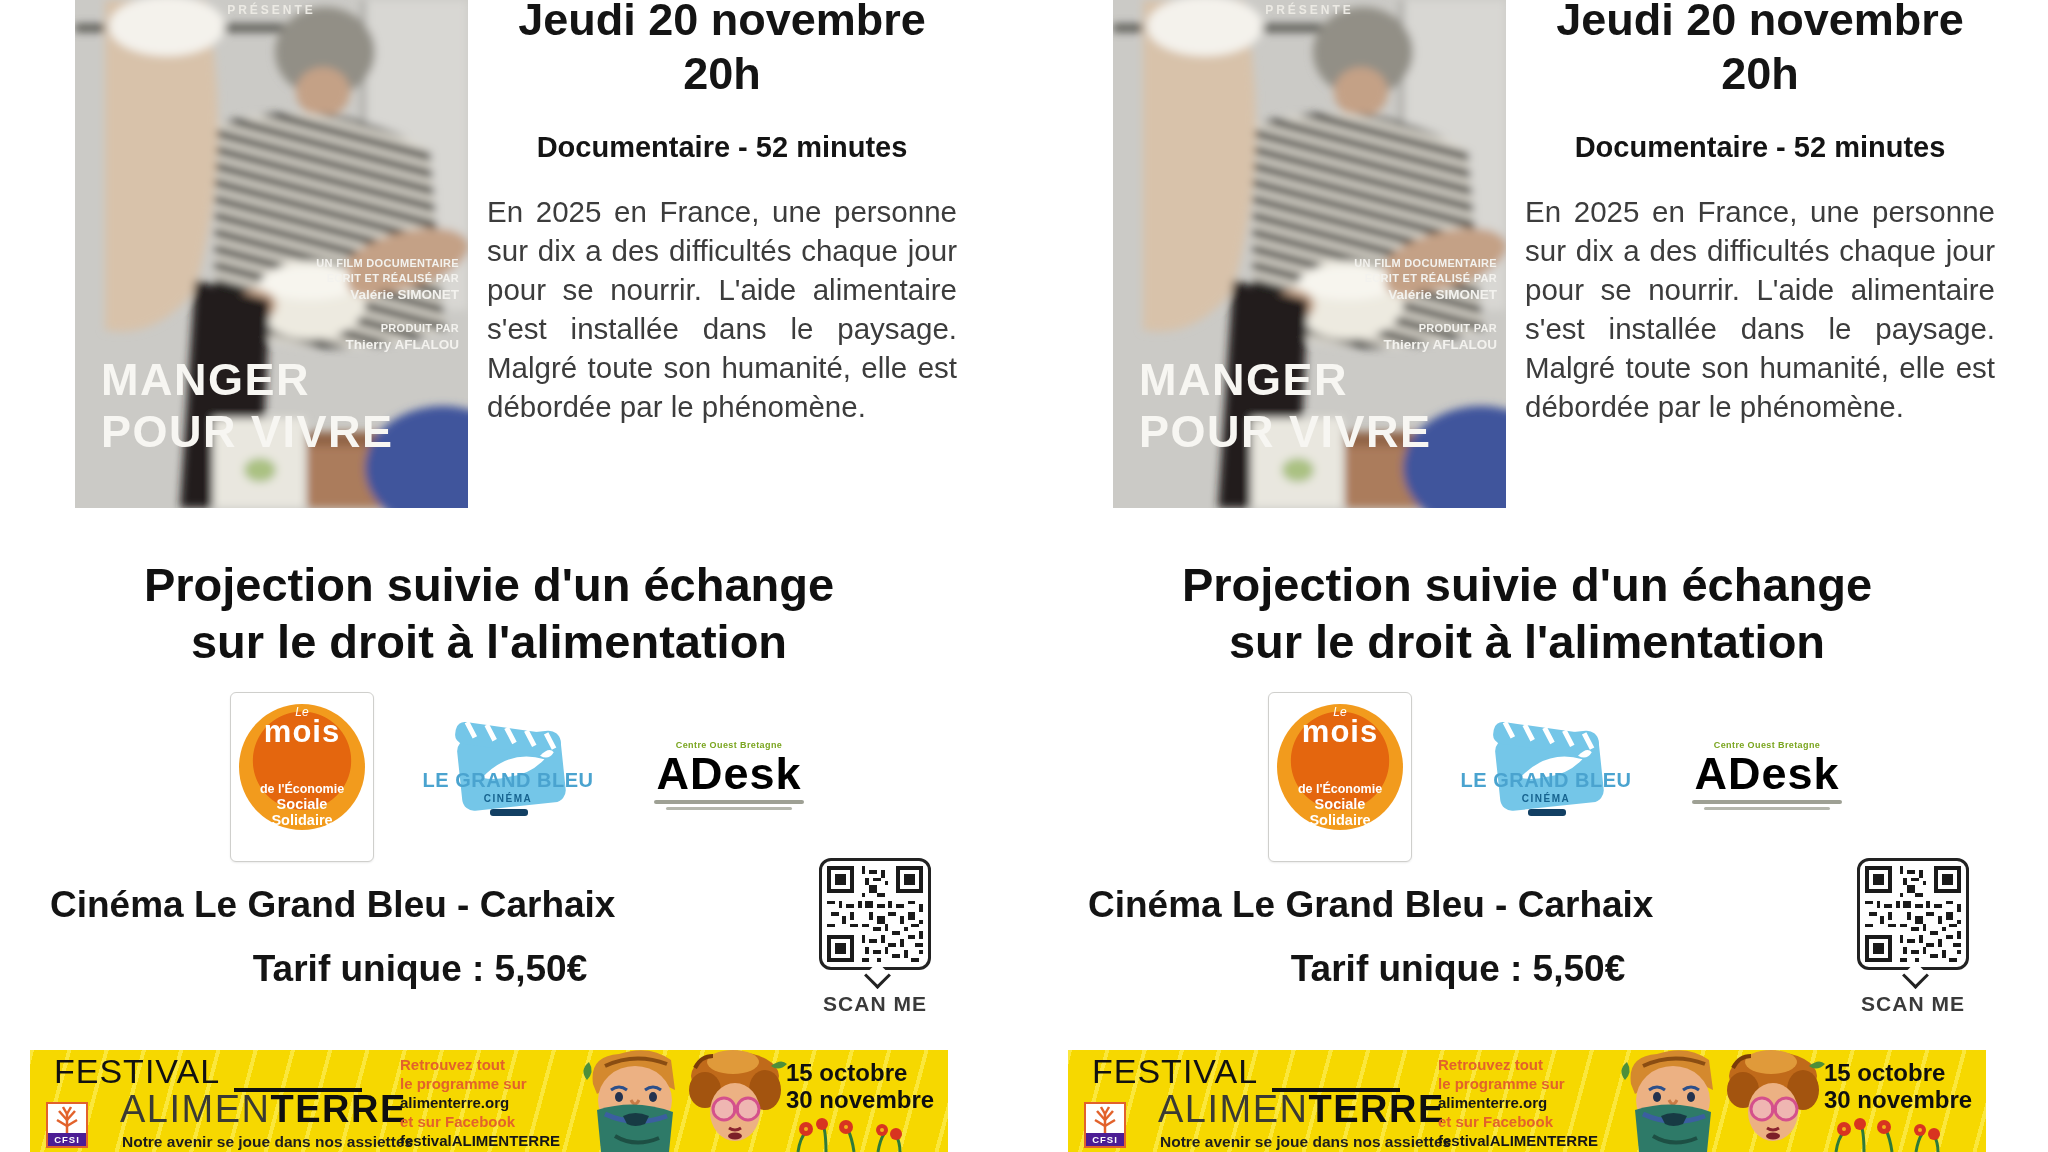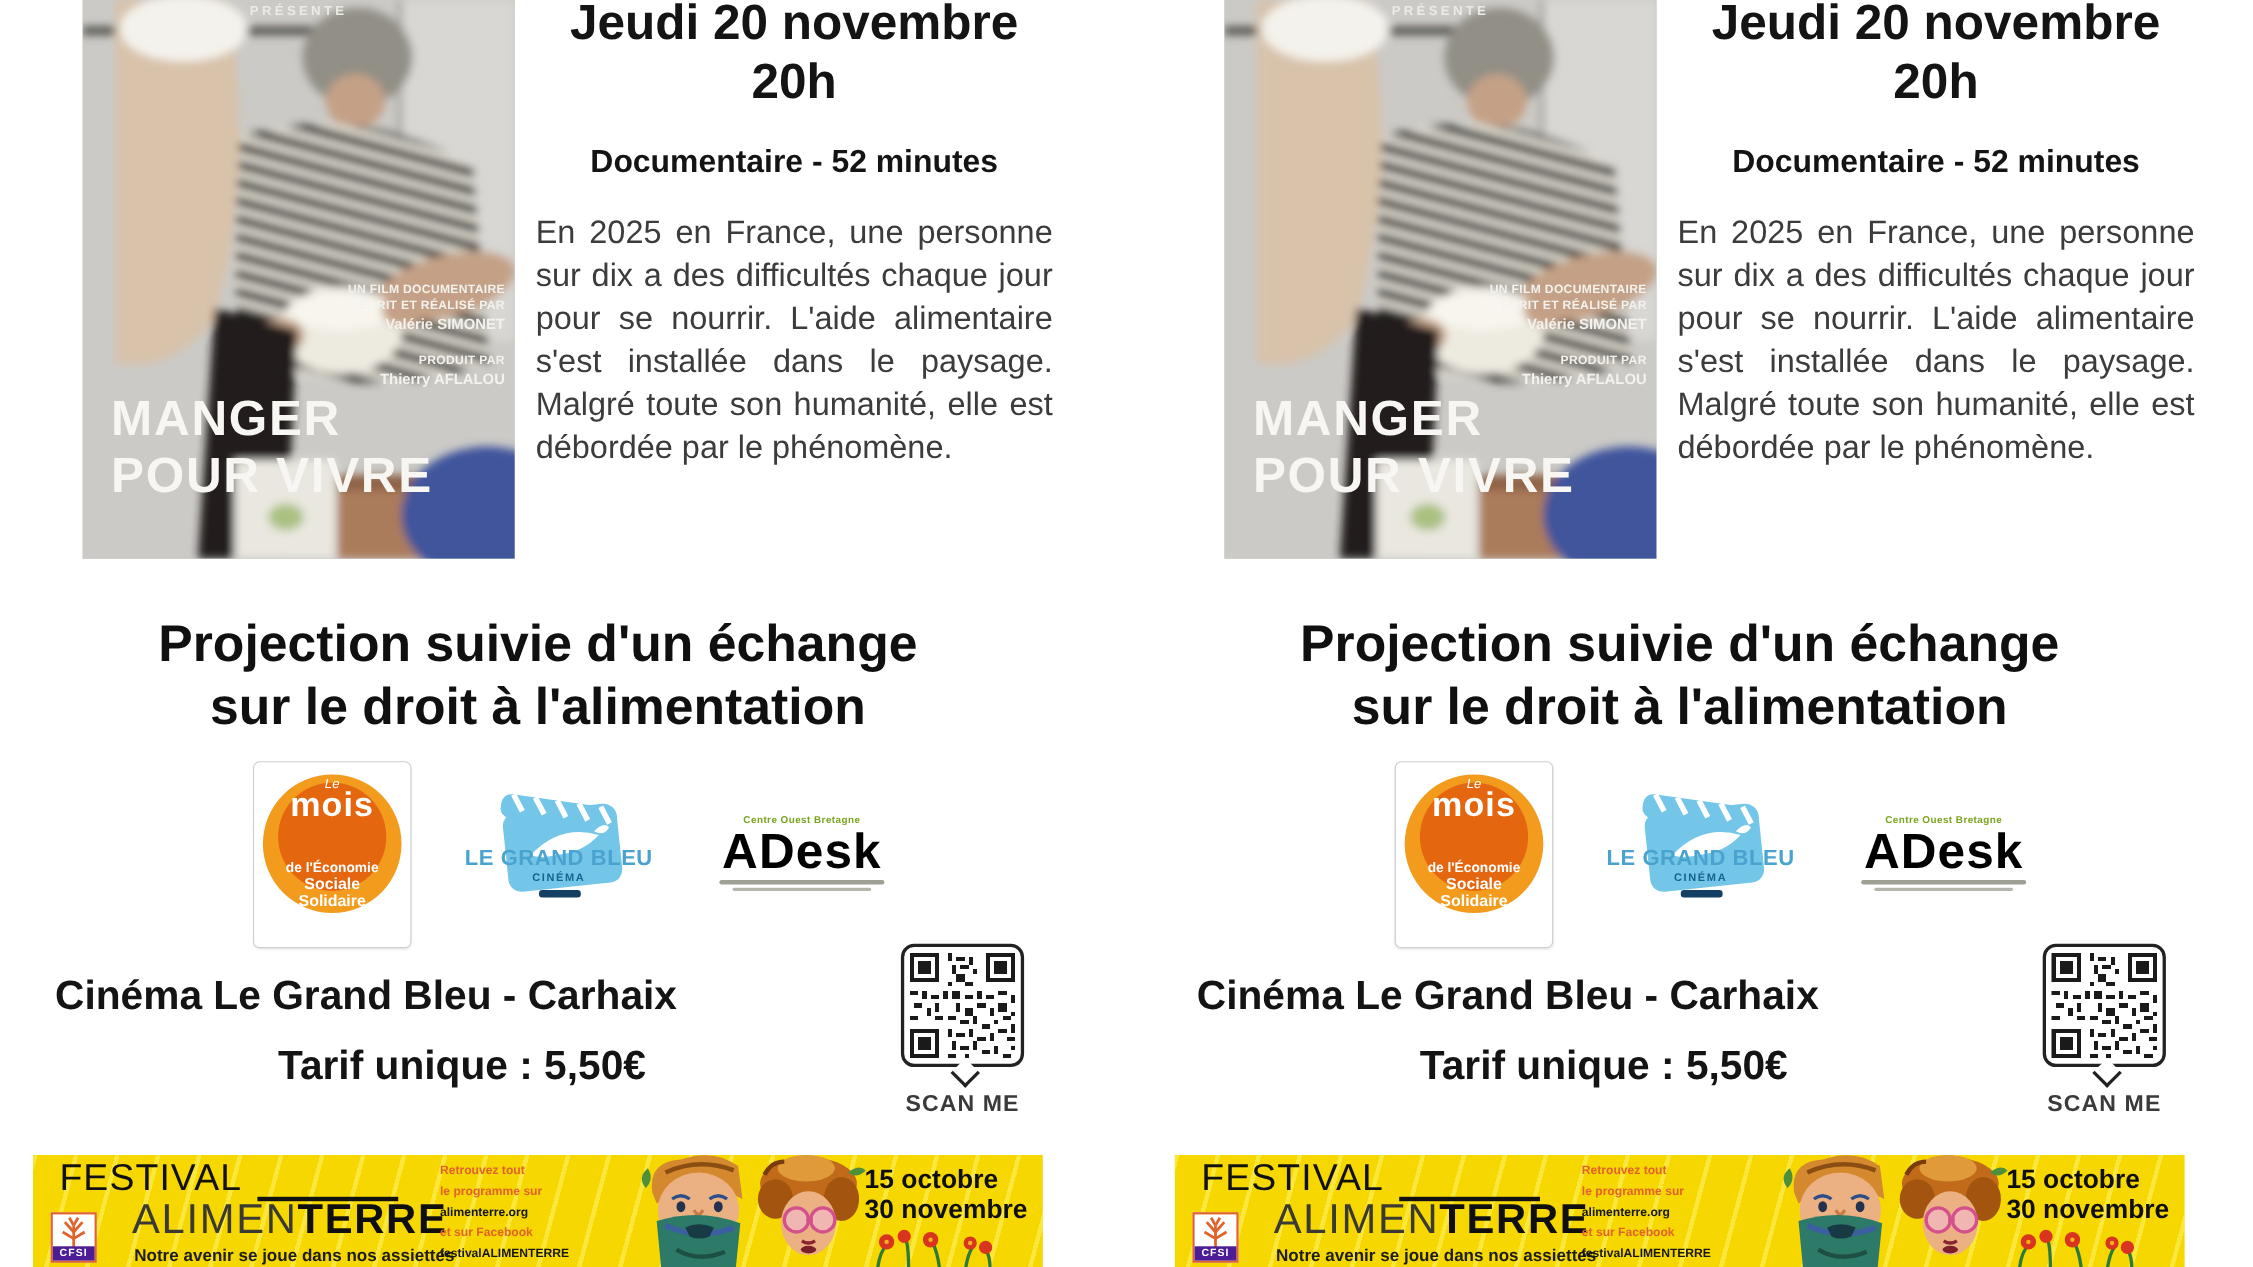--- a/index.html
+++ b/index.html
@@ -79,21 +79,21 @@
   .bn-underline{position:absolute;left:204px;top:38px;width:128px;height:3.5px;background:#111;}
   .bn-brand{position:absolute;left:90px;top:38px;font-size:38px;letter-spacing:1.5px;white-space:nowrap;}
   .bn-brand .lite{font-weight:400;color:#3a3a33;}
   .bn-brand .bold{font-weight:900;color:#0f0f0f;}
   .bn-tagline{position:absolute;left:92px;top:83px;font-size:15.5px;font-weight:600;color:#1d1d1d;}
   .cfsi-box{position:absolute;left:16px;top:52px;width:42px;height:46px;background:#fff;
     border:2px solid #e2622b;box-sizing:border-box;}
   .cfsi-tree{position:absolute;left:2px;top:0;width:34px;height:30px;}
   .cfsi-label{position:absolute;left:0;bottom:0;width:100%;height:13px;background:#4c1d95;
     color:#fff;font-size:9.5px;font-weight:800;text-align:center;line-height:13px;letter-spacing:1px;}
-  .bn-promo{position:absolute;left:370px;top:5px;width:220px;font-size:11px;line-height:19px;font-weight:700;}
+  .bn-promo{position:absolute;left:370px;top:5px;width:220px;font-size:15px;line-height:19px;font-weight:700;}
   .bn-promo .orange{color:#e2622b;}
   .bn-promo .dark{color:#161616;font-weight:900;}
   .bn-faces{position:absolute;left:545px;top:0;width:215px;height:102px;}
   .bn-dates{position:absolute;left:756px;top:9px;font-size:24px;line-height:27px;font-weight:900;color:#0f0f0f;}
   .bn-flowers{position:absolute;left:748px;top:62px;width:140px;height:40px;}
 </style>
 </head>
 <body>
 
 <div class="flyer" style="left:30px">

